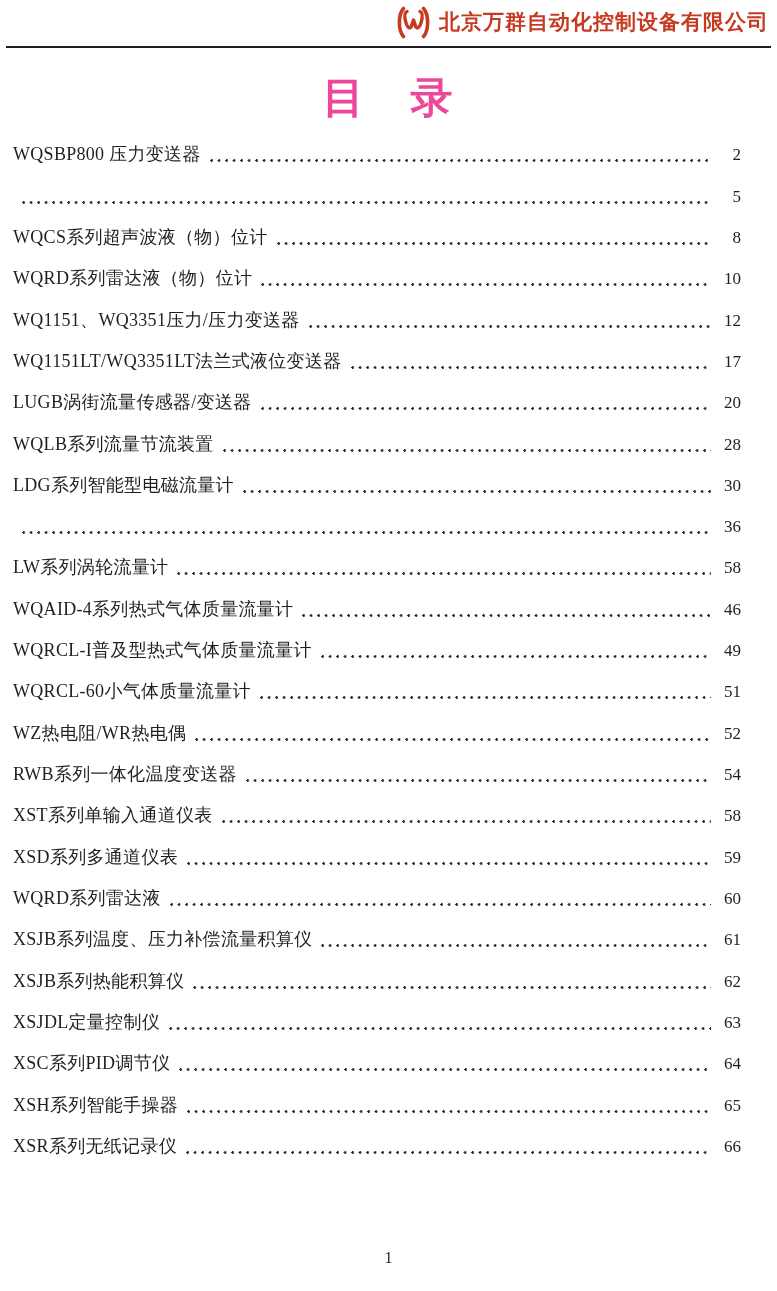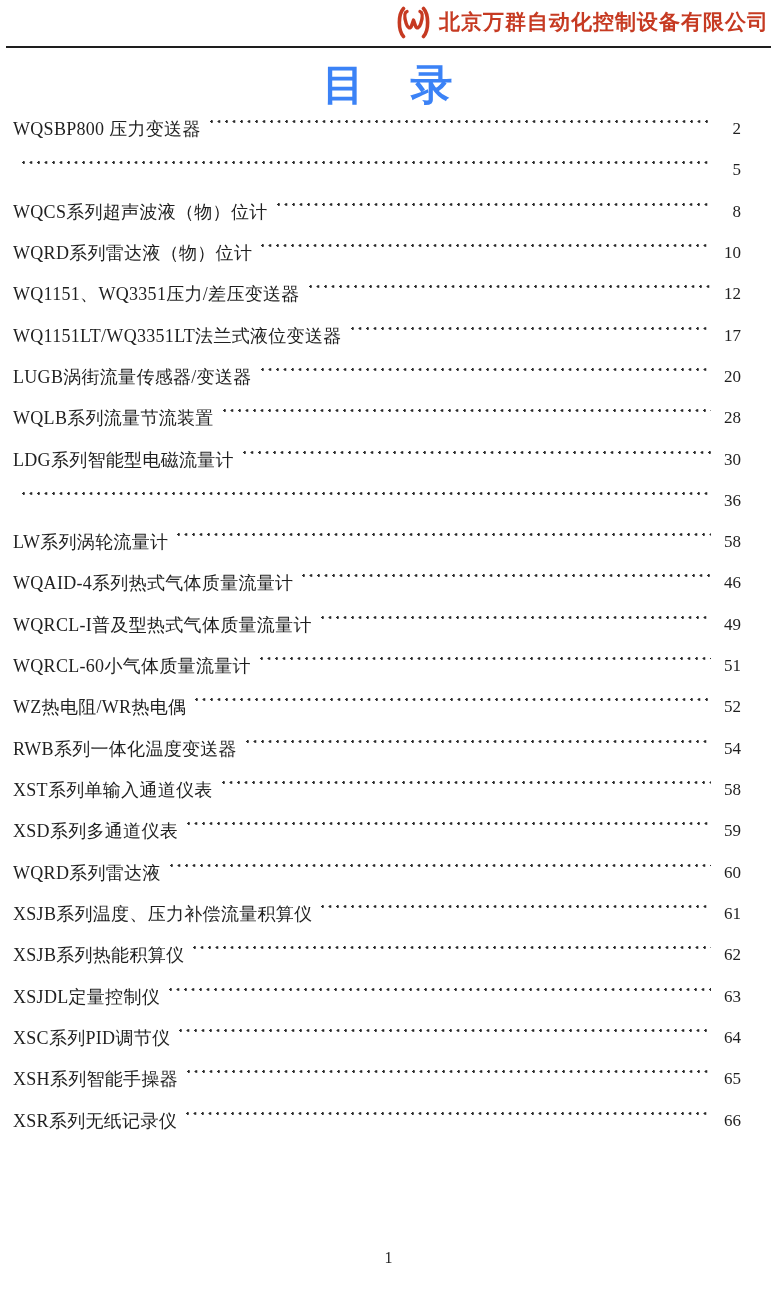--- a/index.html
+++ b/index.html
@@ -33,35 +33,36 @@
   .company {
     color: #c63a22;
     font-size: 21px;
     font-weight: bold;
     letter-spacing: 1px;
     white-space: nowrap;
     line-height: 1;
   }
   
   .title {
-    margin-top: 13px;
+    margin-top: 26px;
     text-align: center;
     font-size: 42px;
     font-weight: bold;
     line-height: 48px;
-    color: #3b82f6;
+    color: #ec4899;
     letter-spacing: 2px;
   }
   
   .toc {
     margin: 11px 36px 0 13px;
   }
   .toc-row {
     height: 41.32px;
     display: flex;
+    align-items: flex-end;
     padding-bottom: 11px;
   }
   .toc-label {
     font-size: 18px;
     line-height: 1;
     white-space: nowrap;
     letter-spacing: 0.3px;
   }
   .toc-leader {
     flex: 1;
@@ -125,21 +126,21 @@
       <span class="toc-page">8</span>
     </div>
 
     <div class="toc-row">
       <span class="toc-label">WQRD系列雷达液（物）位计</span>
       <span class="toc-leader"></span>
       <span class="toc-page">10</span>
     </div>
 
     <div class="toc-row">
-      <span class="toc-label">WQ1151、WQ3351压力/差压变送器</span>
+      <span class="toc-label">WQ1151、WQ3351压力/压力变送器</span>
       <span class="toc-leader"></span>
       <span class="toc-page">12</span>
     </div>
 
     <div class="toc-row">
       <span class="toc-label">WQ1151LT/WQ3351LT法兰式液位变送器</span>
       <span class="toc-leader"></span>
       <span class="toc-page">17</span>
     </div>
 

